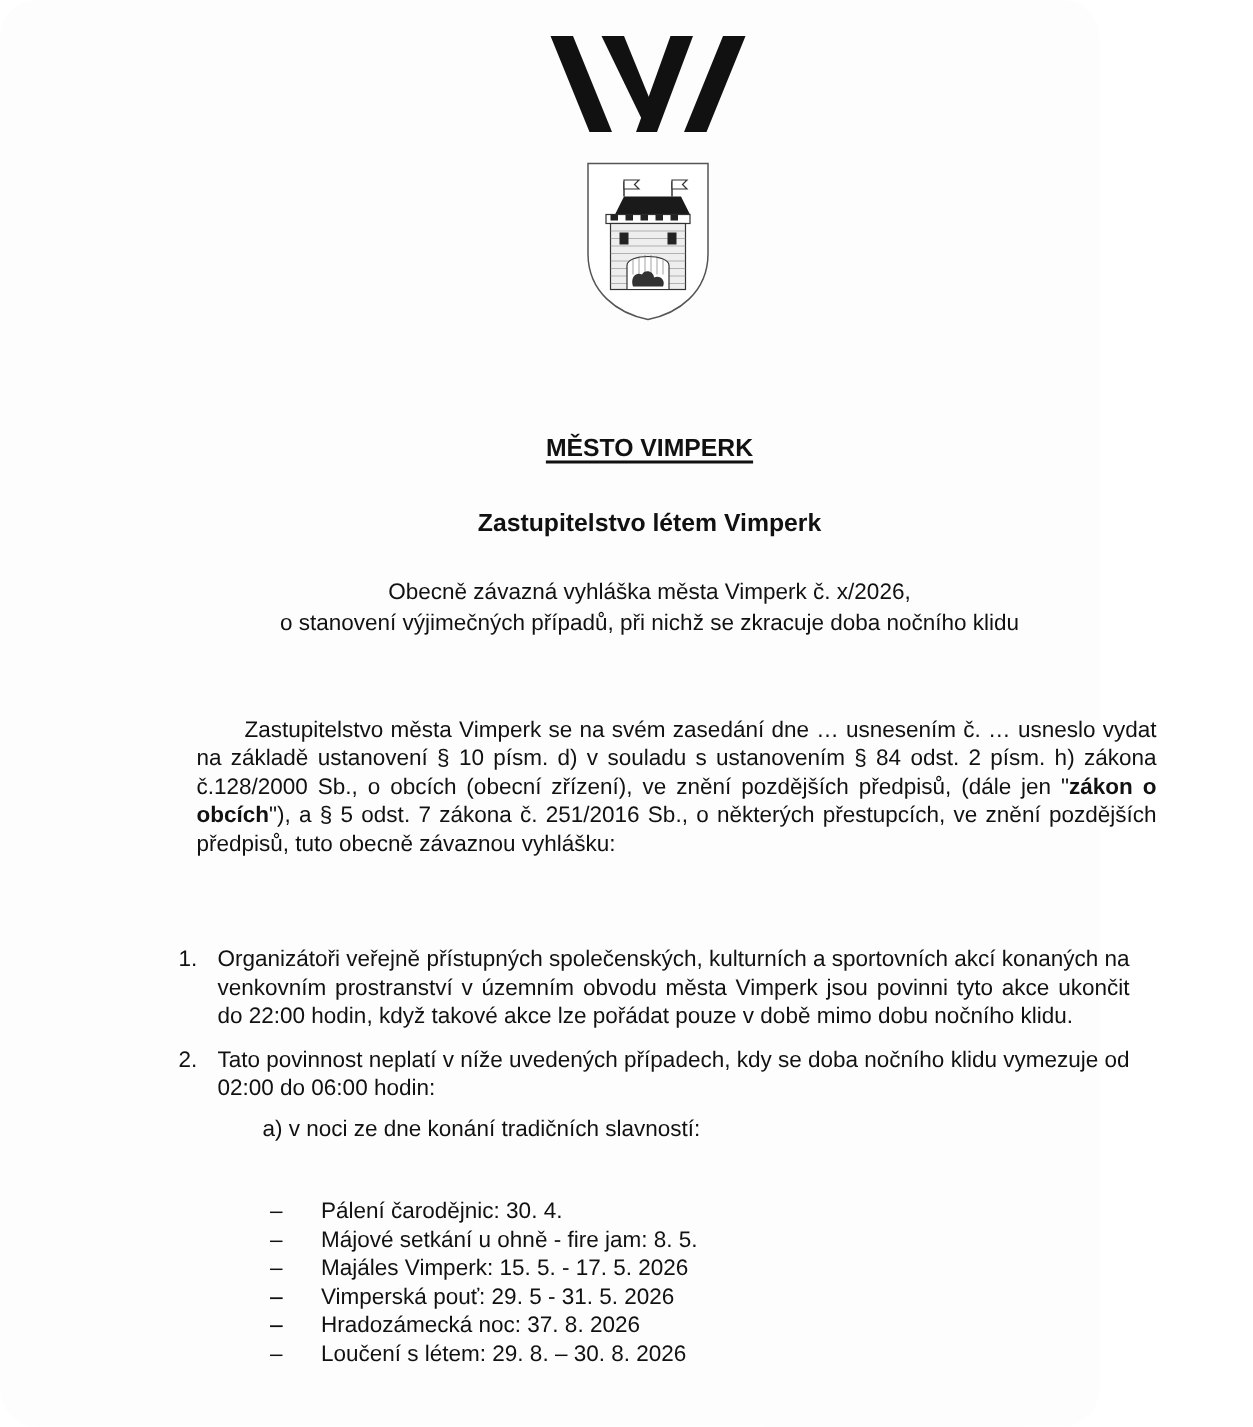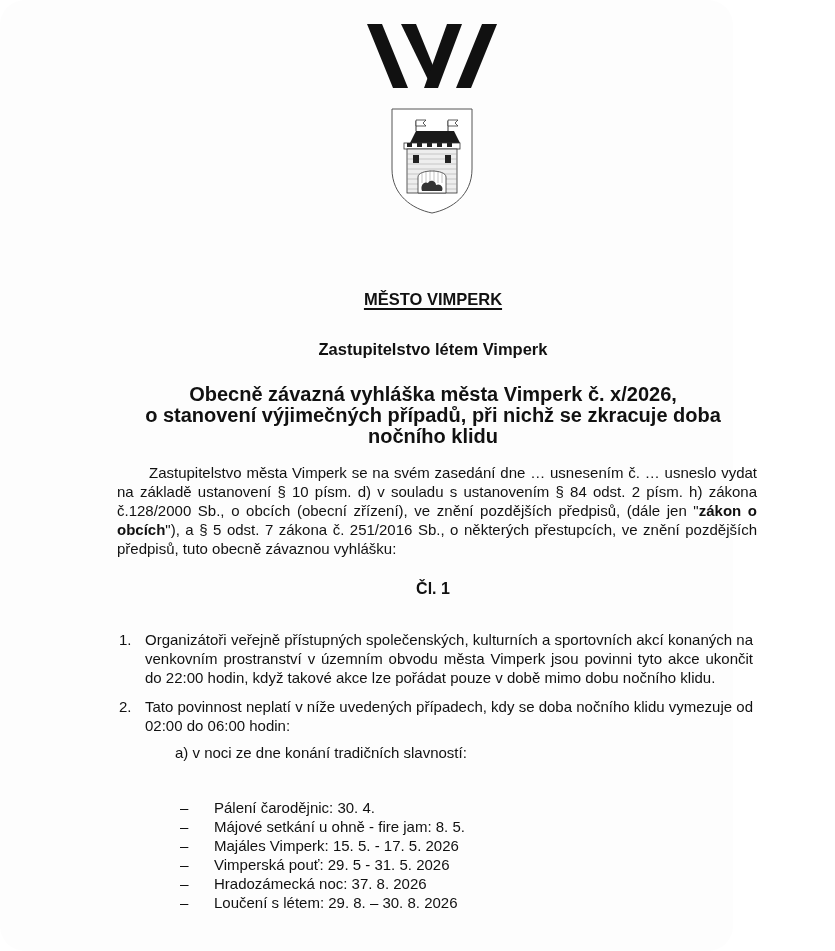--- a/index.html
+++ b/index.html
@@ -8,26 +8,26 @@
     font-family: "Liberation Sans", sans-serif; color: #111111;
   }
   .page { position: absolute; left: 0; top: 0; width: 733px; height: 951px; background: #fdfdfd; border-radius: 25px; }
 
   .logo { position: absolute; left: 360px; top: 22px; width: 145px; height: 68px; }
   .crest { position: absolute; left: 390px; top: 107px; width: 84px; height: 108px; }
 
   .center-block { position: absolute; left: 113px; width: 640px; text-align: center; }
   .h-city { top: 290px; font-size: 16.5px; font-weight: bold; text-decoration: underline; text-underline-offset: 3px; text-decoration-thickness: 1.5px; }
   .h-council { top: 340px; font-size: 16.5px; font-weight: bold; }
-  .h-title { top: 384px; font-size: 20px; font-weight: bold; line-height: 21px; }
+  .h-title { top: 384px; font-size: 15px; font-weight: normal; line-height: 21px; }
   .h-article { top: 580px; font-size: 16px; font-weight: bold; }
 
   .intro {
     position: absolute; left: 113px; top: 459px; width: 640px;
-    font-size: 15px; line-height: 19px; text-align: justify; text-indent: 32px; margin: 4px;
+    font-size: 15px; line-height: 19px; text-align: justify; text-indent: 32px; margin: 18px;
   }
   .intro b { font-weight: bold; }
 
   .numlist { position: absolute; left: 113px; top: 630px; width: 640px; margin: 0; padding: 0; list-style: none; font-size: 15px; line-height: 19px; }
   .numlist li { position: relative; padding-left: 32px; text-align: justify; }
   .numlist li + li { margin-top: 10px; }
   .numlist .num { position: absolute; left: 6px; top: 0; }
 
   .sub-a { position: absolute; left: 175px; top: 743px; font-size: 15px; line-height: 19px; }
   .events { position: absolute; left: 180px; top: 798px; margin: 0; padding: 0; list-style: none; font-size: 15px; line-height: 19px; }
@@ -86,21 +86,20 @@
 
   <div class="center-block h-city">MĚSTO VIMPERK</div>
   <div class="center-block h-council">Zastupitelstvo létem Vimperk</div>
   <div class="center-block h-title">
     <div>Obecně závazná vyhláška města Vimperk č. x/2026,</div>
     <div>o stanovení výjimečných případů, při nichž se zkracuje doba nočního klidu</div>
   </div>
 
   <p class="intro"><span>Zastupitelstvo města Vimperk se na svém zasedání dne … usnesením č. … usneslo vydat na základě ustanovení § 10 písm. d) v souladu s ustanovením § 84 odst. 2 písm. h) zákona č.128/2000 Sb., o obcích (obecní zřízení), ve znění pozdějších předpisů, (dále jen "</span><b>zákon o obcích</b><span>"), a § 5 odst. 7 zákona č. 251/2016 Sb., o některých přestupcích, ve znění pozdějších předpisů, tuto obecně závaznou vyhlášku:</span></p>
 
-  <div class="center-block h-article">Čl. 1</div>
 
   <ol class="numlist">
     <li>
       <span class="num">1.</span>
       <span>Organizátoři veřejně přístupných společenských, kulturních a sportovních akcí konaných na venkovním prostranství v územním obvodu města Vimperk jsou povinni tyto akce ukončit do 22:00 hodin, když takové akce lze pořádat pouze v době mimo dobu nočního klidu.</span>
     </li>
     <li>
       <span class="num">2.</span>
       <span>Tato povinnost neplatí v níže uvedených případech, kdy se doba nočního klidu vymezuje od 02:00 do 06:00 hodin:</span>
     </li>

